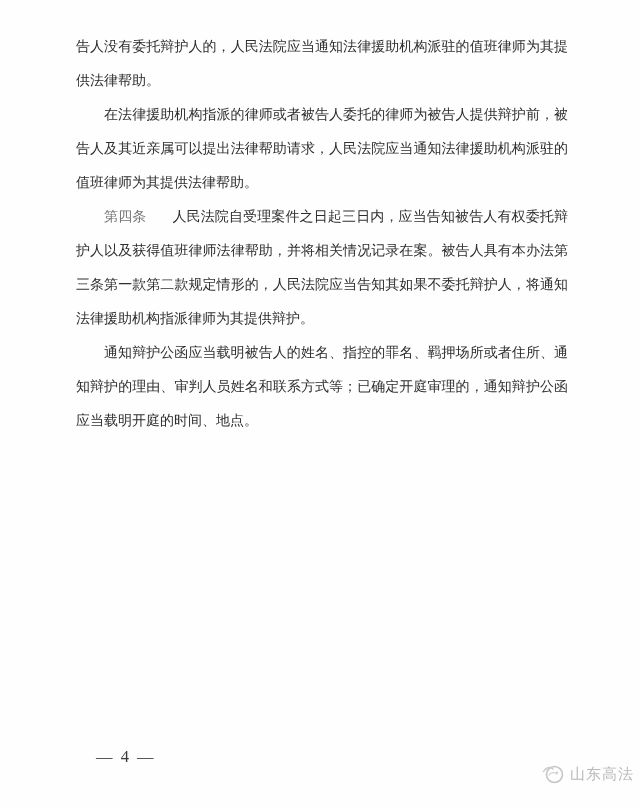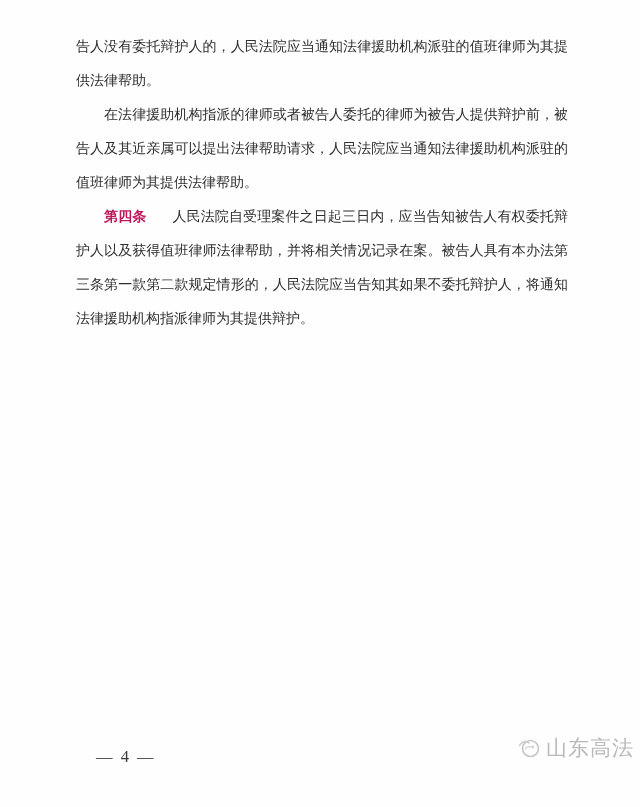--- a/index.html
+++ b/index.html
@@ -22,58 +22,59 @@
     line-height: 34px;
     text-align: justify;
     text-justify: inter-ideograph;
   }
   .doc-body p {
     margin: 0;
     text-indent: 2em;
   }
   .doc-body p.no-indent { text-indent: 0; }
   .art {
-    font-weight: bold;
+    font-weight: normal;
     margin-right: 26px;
-    color: #be185d;
+    color: #737373;
   }
   .page-number {
     position: absolute;
     left: 96px; top: 747px;
     font-size: 16.5px;
     color: #3a3a3a;
     letter-spacing: 2px;
     white-space: nowrap;
   }
   .watermark {
     position: absolute;
-    top: 734px; right: 6px;
+    top: 762px; right: 6px;
     display: flex;
     align-items: center;
     gap: 5px;
     color: #b9b9b9;
-    font-size: 21px;
+    font-size: 15px;
     letter-spacing: 1px;
     white-space: nowrap;
   }
   .watermark .logo {
     width: 24px; height: 24px;
     display: inline-block;
     flex: 0 0 auto;
   }
 </style>
 </head>
 <body>
 
 <div class="page">
 
   <div class="doc-body">
       <p class="no-indent">告人没有委托辩护人的，人民法院应当通知法律援助机构派驻的值班律师为其提供法律帮助。</p>
       <p>在法律援助机构指派的律师或者被告人委托的律师为被告人提供辩护前，被告人及其近亲属可以提出法律帮助请求，人民法院应当通知法律援助机构派驻的值班律师为其提供法律帮助。</p>
       <p><span class="art">第四条</span>人民法院自受理案件之日起三日内，应当告知被告人有权委托辩护人以及获得值班律师法律帮助，并将相关情况记录在案。被告人具有本办法第三条第一款第二款规定情形的，人民法院应当告知其如果不委托辩护人，将通知法律援助机构指派律师为其提供辩护。</p>
+      <p>通知辩护公函应当载明被告人的姓名、指控的罪名、羁押场所或者住所、通知辩护的理由、审判人员姓名和联系方式等；已确定开庭审理的，通知辩护公函应当载明开庭的时间、地点。</p>
     </div>
 
   <div class="page-number">— 4 —</div>
 
   <div class="watermark" style="color: rgb(185, 185, 185);">
     <span class="logo">
       <svg viewBox="0 0 24 24" width="24" height="24">
         <circle cx="13.5" cy="12.5" r="8" fill="none" stroke="#c6c6c6" stroke-width="1.6"></circle>
         <path d="M2.5 9.5 C 4.5 5.5, 9.5 4.5, 12 7" fill="none" stroke="#cccccc" stroke-width="1.6" stroke-linecap="round"></path>
         <path d="M8 13 c 2 -3 6 -3 8 -1" fill="none" stroke="#d2d2d2" stroke-width="1.2" stroke-linecap="round"></path>

